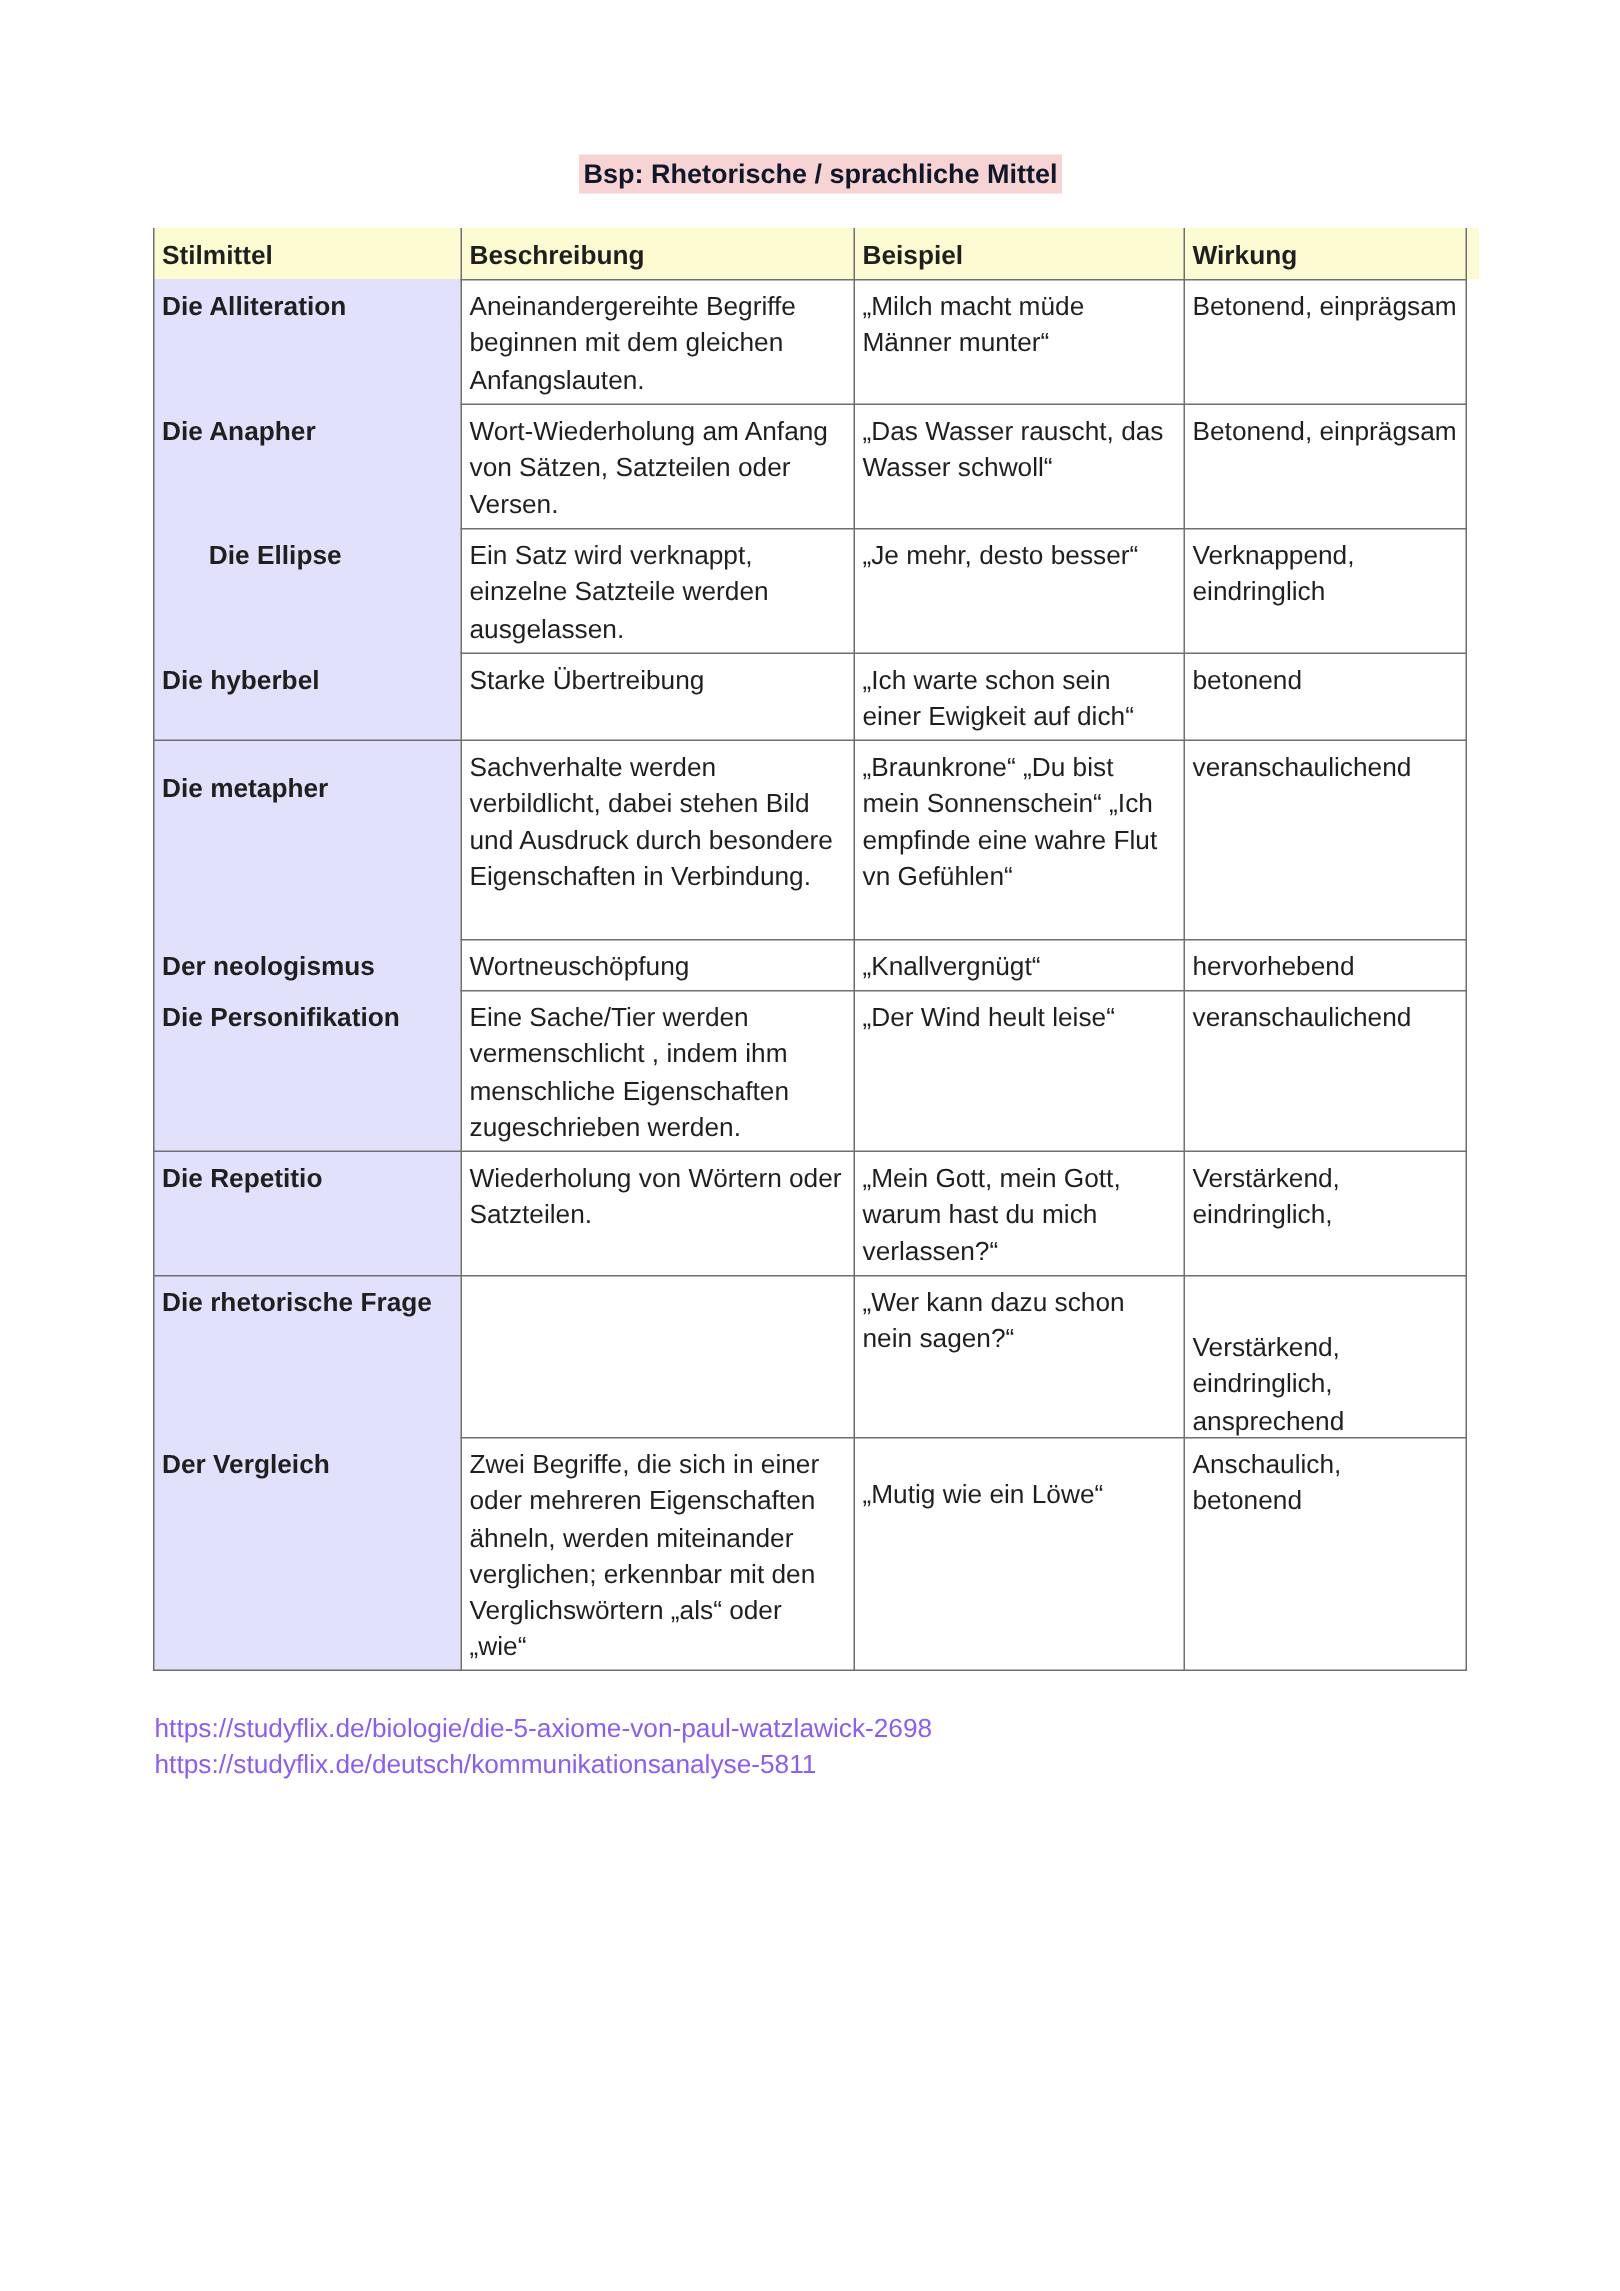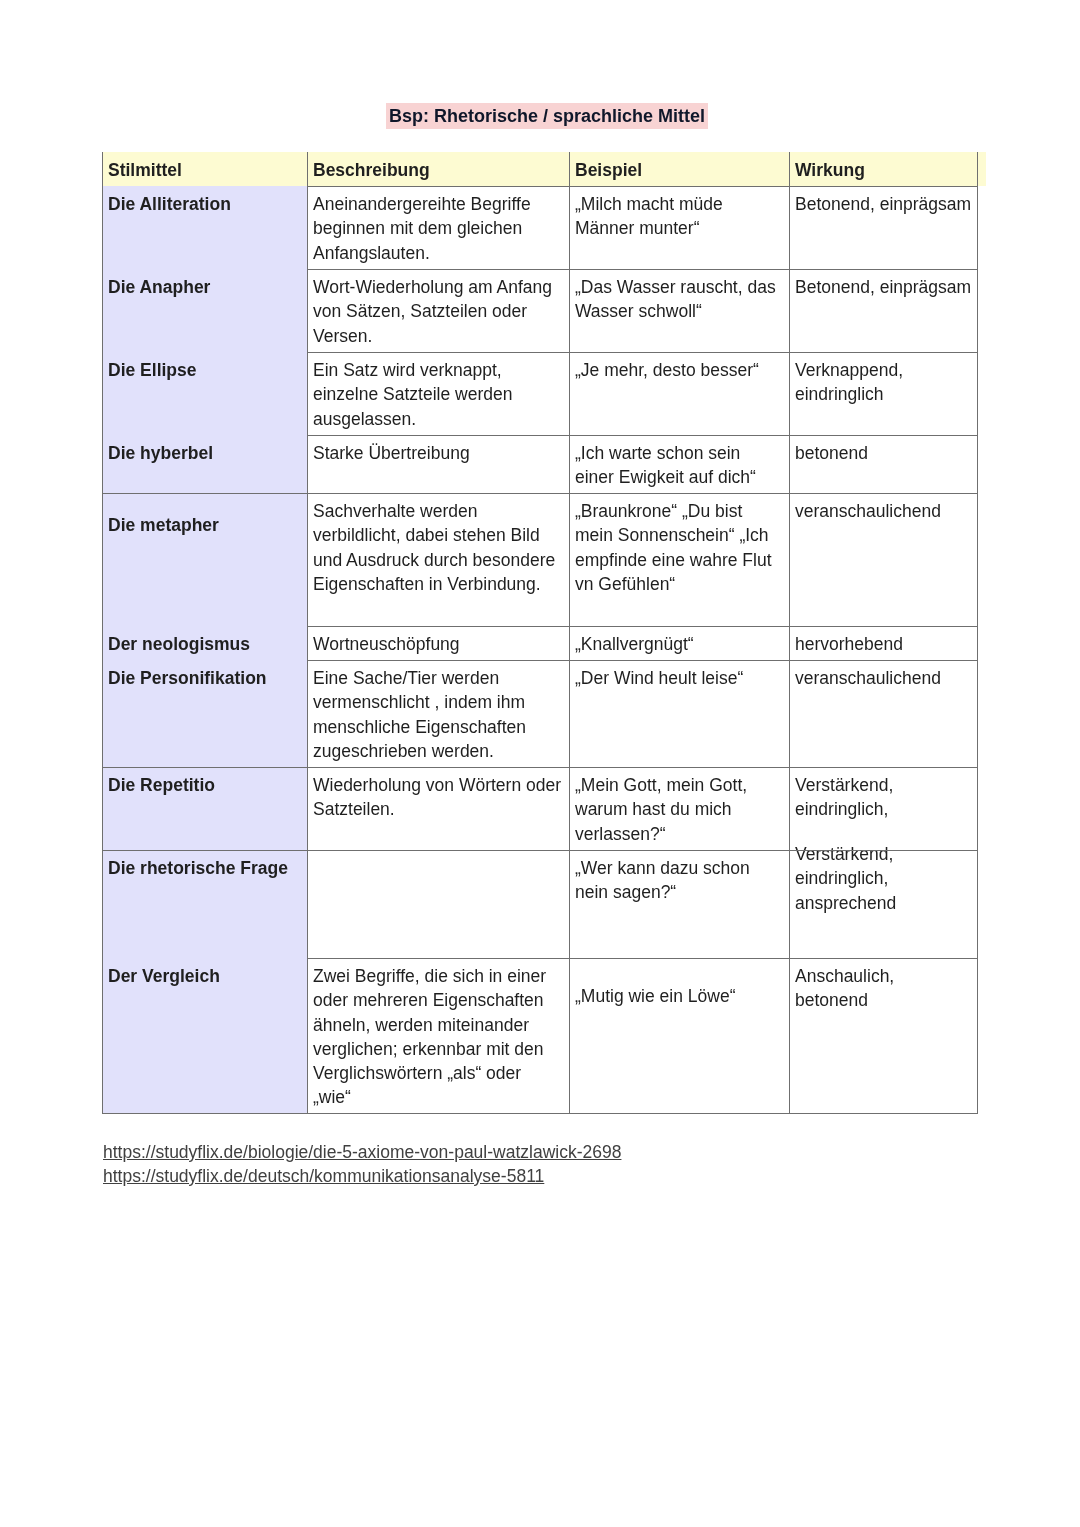--- a/index.html
+++ b/index.html
@@ -17,21 +17,21 @@
   .cell {
     position: absolute; box-sizing: border-box;
     font-size: 17.5px; line-height: 24.3px; padding: 6px 6px 0 6px;
     color: #1f1f1f;
   }
   .hdr { background: #fdfbd2; font-weight: bold; }
   .lav { background: #e1e1fb; font-weight: bold; }
   .vline { position: absolute; width: 1px; background: #6f6f6f; }
   .hline { position: absolute; height: 1px; background: #6f6f6f; }
   .links { position: absolute; left: 103px; top: 1140px; font-size: 17.5px; line-height: 24px; }
-  .links a { color: #404040; text-decoration: underline; display: block; }
+  .links a { color: #8b5cf6; display: block; }
 </style>
 </head>
 <body>
 
 <div class="title">Bsp: Rhetorische / sprachliche Mittel</div>
 
 <div class="tbl">
 
   <div class="cell hdr" style="left:0;top:0;width:205px;height:34px;">Stilmittel</div>
   <div class="cell hdr" style="left:205px;top:0;width:262px;height:34px;">Beschreibung</div>
@@ -43,21 +43,21 @@
   <div class="cell lav" style="left:0;top:34px;width:205px;">Die Alliteration</div>
   <div class="cell" style="left:205px;top:34px;width:262px;">Aneinandergereihte Begriffe beginnen mit dem gleichen Anfangslauten.</div>
   <div class="cell" style="left:467px;top:34px;width:220px;">„Milch macht müde Männer munter“</div>
   <div class="cell" style="left:687px;top:34px;width:189px;">Betonend, einprägsam</div>
 
   <div class="cell lav" style="left:0;top:117px;width:205px;">Die Anapher</div>
   <div class="cell" style="left:205px;top:117px;width:262px;">Wort-Wiederholung am Anfang von Sätzen, Satzteilen oder Versen.</div>
   <div class="cell" style="left:467px;top:117px;width:220px;">„Das Wasser rauscht, das Wasser schwoll“</div>
   <div class="cell" style="left:687px;top:117px;width:189px;">Betonend, einprägsam</div>
 
-  <div class="cell lav" style="left:0;top:200px;width:163px;">Die Ellipse</div>
+  <div class="cell lav" style="left:0;top:200px;width:163px;text-align:center;">Die Ellipse</div>
   <div class="cell" style="left:205px;top:200px;width:262px;">Ein Satz wird verknappt, einzelne Satzteile werden ausgelassen.</div>
   <div class="cell" style="left:467px;top:200px;width:220px;">„Je mehr, desto besser“</div>
   <div class="cell" style="left:687px;top:200px;width:189px;">Verknappend, eindringlich</div>
 
   <div class="cell lav" style="left:0;top:283px;width:205px;">Die hyberbel</div>
   <div class="cell" style="left:205px;top:283px;width:262px;">Starke Übertreibung</div>
   <div class="cell" style="left:467px;top:283px;width:220px;">„Ich warte schon sein einer Ewigkeit auf dich“</div>
   <div class="cell" style="left:687px;top:283px;width:189px;">betonend</div>
 
   <div class="cell lav" style="left:0;top:341px;width:205px;margin-top:14px;">Die metapher</div>
@@ -75,21 +75,21 @@
   <div class="cell" style="left:467px;top:508px;width:220px;">„Der Wind heult leise“</div>
   <div class="cell" style="left:687px;top:508px;width:189px;">veranschaulichend</div>
 
   <div class="cell lav" style="left:0;top:615px;width:205px;">Die Repetitio</div>
   <div class="cell" style="left:205px;top:615px;width:262px;">Wiederholung von Wörtern oder Satzteilen.</div>
   <div class="cell" style="left:467px;top:615px;width:220px;">„Mein Gott, mein Gott, warum hast du mich verlassen?“</div>
   <div class="cell" style="left:687px;top:615px;width:189px;">Verstärkend, eindringlich,</div>
 
   <div class="cell lav" style="left:0;top:698px;width:205px;">Die rhetorische Frage</div>
   <div class="cell" style="left:467px;top:698px;width:220px;">„Wer kann dazu schon nein sagen?“</div>
-  <div class="cell" style="left:687px;top:684px;width:175px;">Verstärkend, eindringlich, ansprechend</div>
+  <div class="cell" style="left:687px;top:728px;width:175px;">Verstärkend, eindringlich, ansprechend</div>
 
   <div class="cell lav" style="left:0;top:806px;width:205px;">Der Vergleich</div>
   <div class="cell" style="left:205px;top:806px;width:262px;">Zwei Begriffe, die sich in einer oder mehreren Eigenschaften ähneln, werden miteinander verglichen; erkennbar mit den Verglichswörtern „als“ oder „wie“</div>
   <div class="cell" style="left:467px;top:806px;width:220px;margin-top:20px;">„Mutig wie ein Löwe“</div>
   <div class="cell" style="left:687px;top:806px;width:189px;">Anschaulich, betonend</div>
 
   <div class="vline" style="left:0;top:0;height:962px;"></div>
   <div class="vline" style="left:205px;top:0;height:962px;"></div>
   <div class="vline" style="left:467px;top:0;height:962px;"></div>
   <div class="vline" style="left:687px;top:0;height:962px;"></div>

